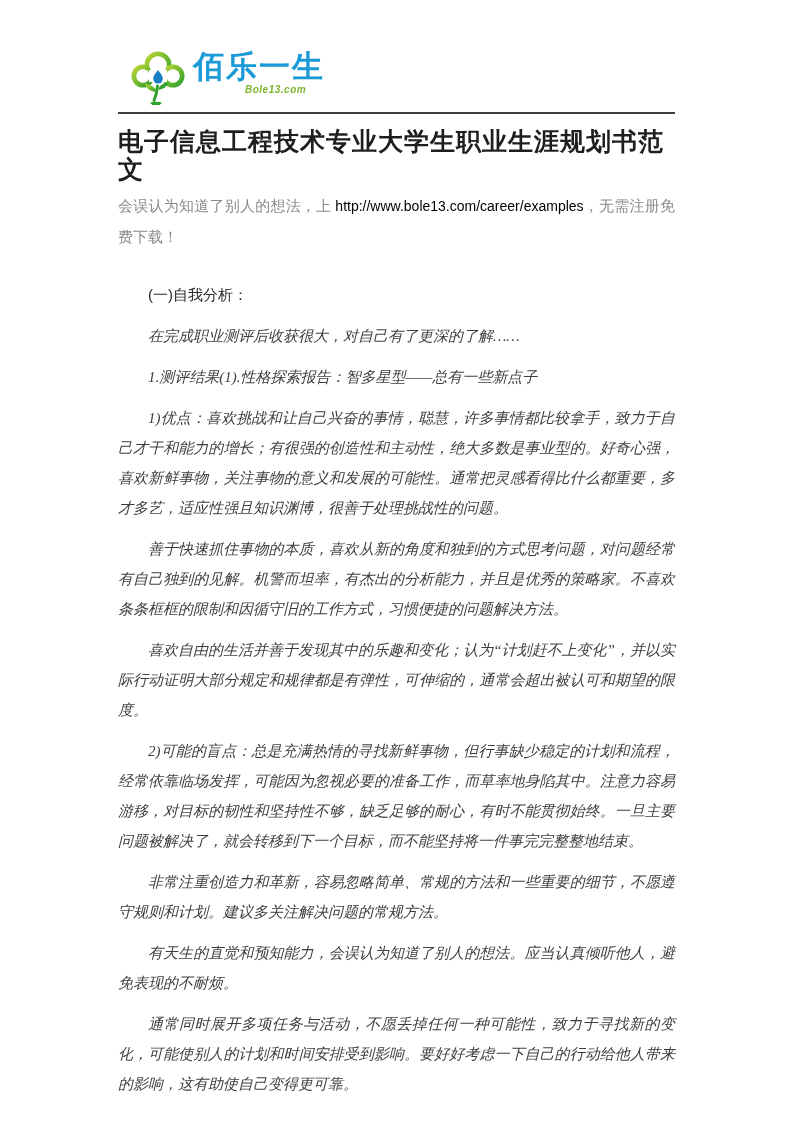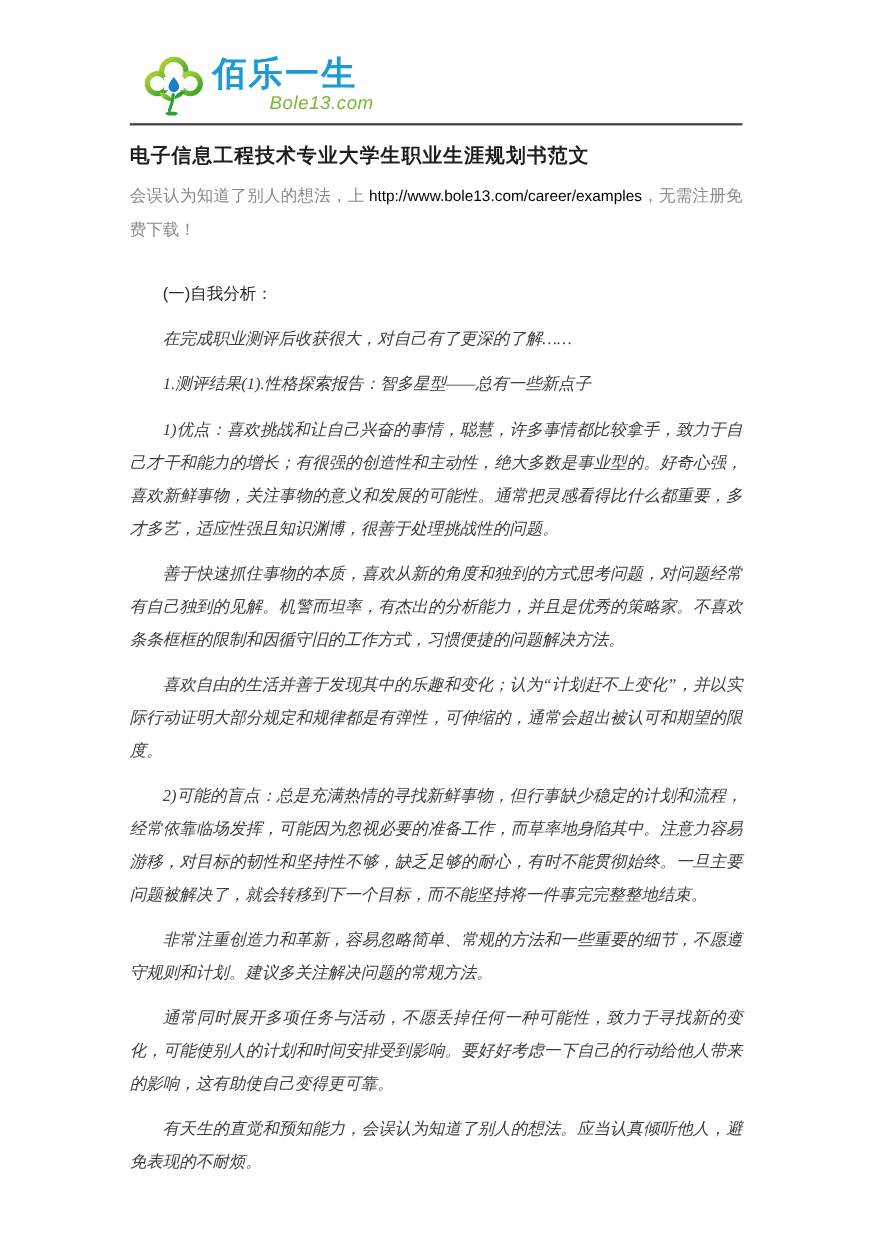--- a/index.html
+++ b/index.html
@@ -37,39 +37,39 @@
   .brand {
     font-family: "Liberation Sans", "DejaVu Sans", sans-serif;
     font-size: 31px;
     font-weight: bold;
     color: #1b9ad8;
     letter-spacing: 2px;
     line-height: 34px;
   }
   .domain {
     font-family: "Liberation Sans", "DejaVu Sans", sans-serif;
-    font-size: 17px;
+    font-size: 10px;
     font-style: italic;
-    font-weight: normal;
+    font-weight: bold;
     color: #7cb52e;
     margin-left: 52px;
     margin-top: 1px;
     letter-spacing: 0.5px;
   }
   
   .divider {
     margin-top: 4px;
     border-bottom: 2px solid #3f3f3f;
     width: 100%;
   }
   
   .title {
     margin: 13px 0 0 0;
     font-family: "Liberation Sans", "DejaVu Sans", sans-serif;
-    font-size: 18px;
+    font-size: 25px;
     font-weight: bold;
     color: #1e1e1e;
     letter-spacing: 1px;
     line-height: 28px;
   }
   .subtitle {
     margin: 8px 0 0 0;
     font-size: 15px;
     color: #8a8a8a;
     line-height: 31px;
@@ -146,16 +146,16 @@
 
   <h2 class="heading">(一)自我分析：</h2>
 
   <p class="para">在完成职业测评后收获很大，对自己有了更深的了解……</p>
   <p class="para">1.测评结果(1).性格探索报告：智多星型——总有一些新点子</p>
   <p class="para">1)优点：喜欢挑战和让自己兴奋的事情，聪慧，许多事情都比较拿手，致力于自己才干和能力的增长；有很强的创造性和主动性，绝大多数是事业型的。好奇心强，喜欢新鲜事物，关注事物的意义和发展的可能性。通常把灵感看得比什么都重要，多才多艺，适应性强且知识渊博，很善于处理挑战性的问题。</p>
   <p class="para">善于快速抓住事物的本质，喜欢从新的角度和独到的方式思考问题，对问题经常有自己独到的见解。机警而坦率，有杰出的分析能力，并且是优秀的策略家。不喜欢条条框框的限制和因循守旧的工作方式，习惯便捷的问题解决方法。</p>
   <p class="para">喜欢自由的生活并善于发现其中的乐趣和变化；认为“计划赶不上变化”，并以实际行动证明大部分规定和规律都是有弹性，可伸缩的，通常会超出被认可和期望的限度。</p>
   <p class="para">2)可能的盲点：总是充满热情的寻找新鲜事物，但行事缺少稳定的计划和流程，经常依靠临场发挥，可能因为忽视必要的准备工作，而草率地身陷其中。注意力容易游移，对目标的韧性和坚持性不够，缺乏足够的耐心，有时不能贯彻始终。一旦主要问题被解决了，就会转移到下一个目标，而不能坚持将一件事完完整整地结束。</p>
   <p class="para">非常注重创造力和革新，容易忽略简单、常规的方法和一些重要的细节，不愿遵守规则和计划。建议多关注解决问题的常规方法。</p>
+  <p class="para">有天生的直觉和预知能力，会误认为知道了别人的想法。应当认真倾听他人，避免表现的不耐烦。</p>
   <p class="para">通常同时展开多项任务与活动，不愿丢掉任何一种可能性，致力于寻找新的变化，可能使别人的计划和时间安排受到影响。要好好考虑一下自己的行动给他人带来的影响，这有助使自己变得更可靠。</p>
-  <p class="para">有天生的直觉和预知能力，会误认为知道了别人的想法。应当认真倾听他人，避免表现的不耐烦。</p>
 
 </div>
 
 </body></html>

